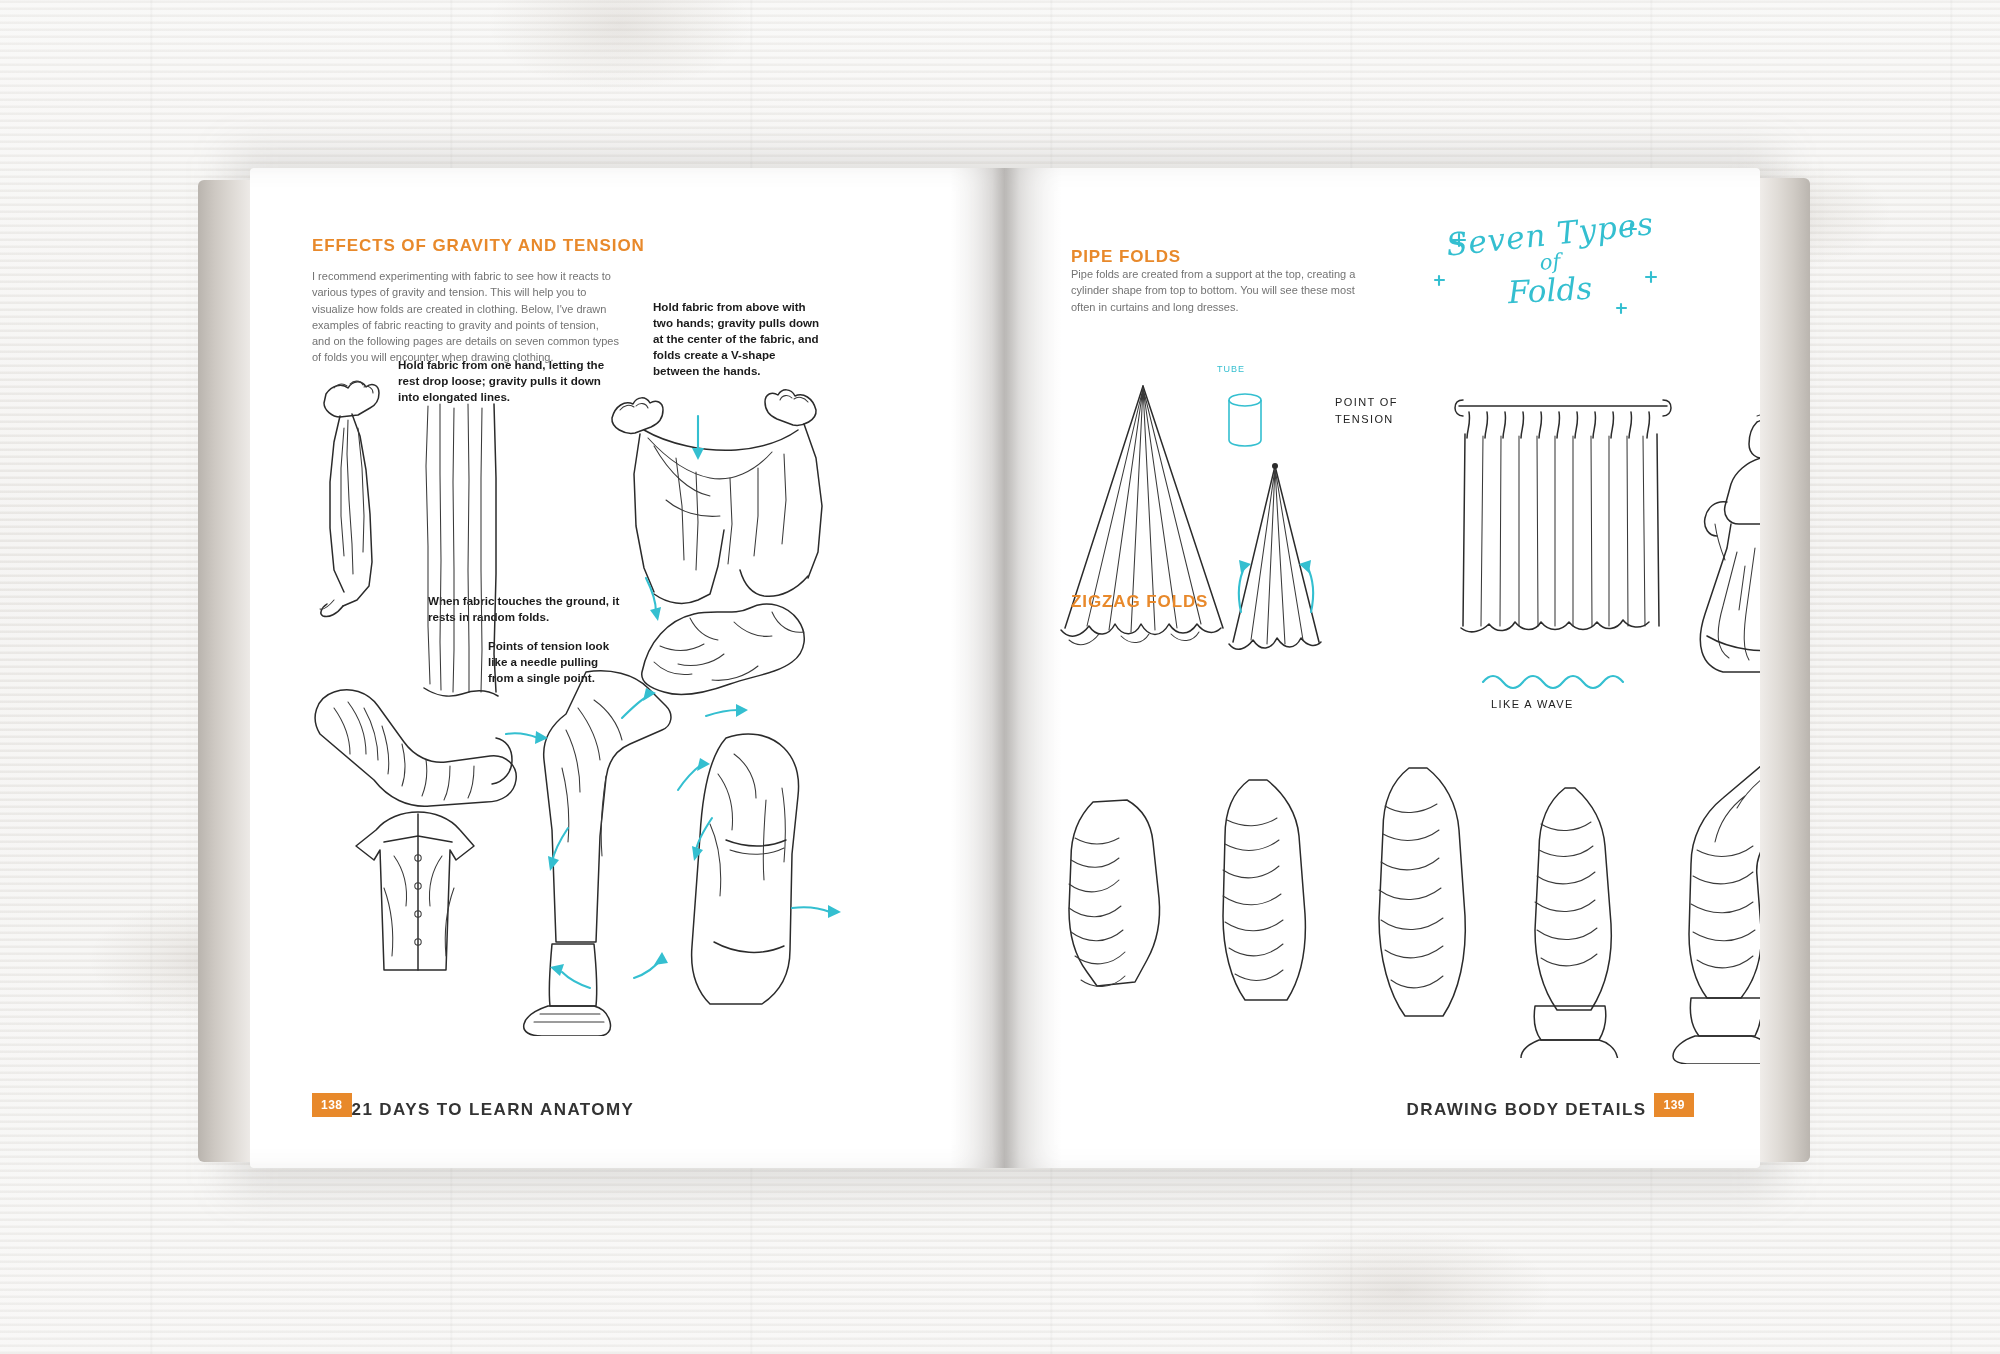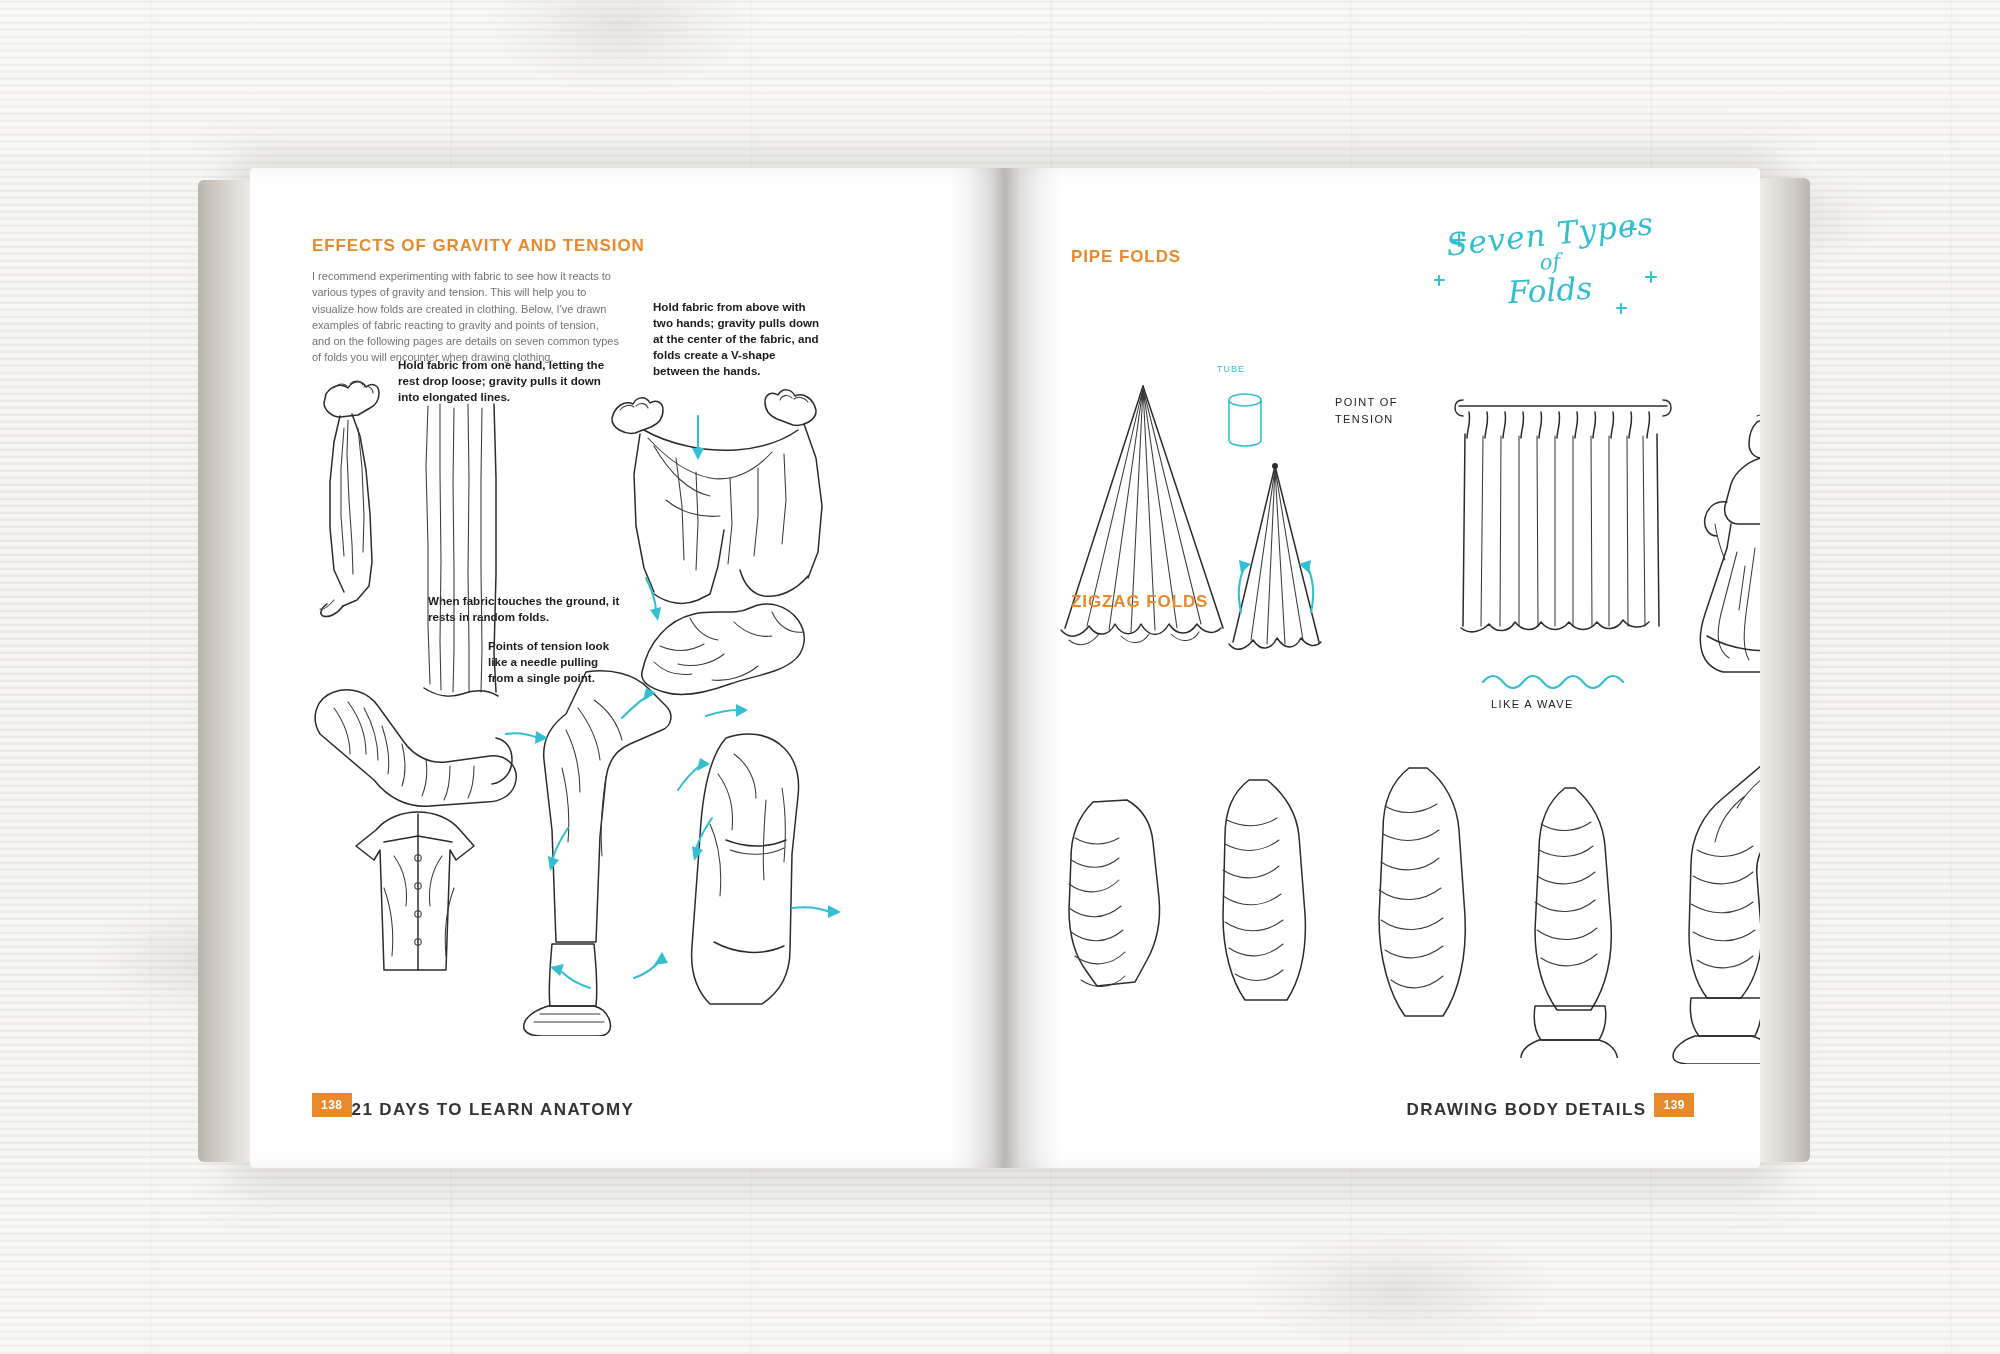--- a/index.html
+++ b/index.html
@@ -243,20 +243,21 @@
       <div style="position:absolute;left:62px;top:922px;display:flex;align-items:center;">
         <span class="footer-num">138</span>
         <span class="footer-txt">21 DAYS TO LEARN ANATOMY</span>
       </div>
     </div>
 
     <div class="page page-right">
 
       <div class="sec-title" style="position:absolute;left:66px;top:56px;width:300px;margin-top:23px;">PIPE FOLDS</div>
 
+      <div class="body-txt" style="position:absolute;left:66px;top:98px;width:310px;">Pipe folds are created from a support at the top, creating a cylinder shape from top to bottom. You will see these most often in curtains and long dresses.</div>
 
       <div style="position:absolute;left:430px;top:48px;width:230px;text-align:center;">
         <div class="script" style="font-size:31px;transform:rotate(-6deg);letter-spacing:1px;">Seven Types</div>
         <div class="script" style="font-size:21px;transform:rotate(-4deg);margin-top:-2px;">of</div>
         <div class="script" style="font-size:31px;transform:rotate(-3deg);margin-top:-2px;">Folds</div>
       </div>
       <svg style="position:absolute;left:420px;top:40px;" width="250" height="130" viewBox="0 0 250 130">
         <path class="arr" d="M34,26 l0,12 M28,32 l12,0"></path>
         <path class="arr" d="M206,16 l0,10 M201,21 l10,0"></path>
         <path class="arr" d="M226,64 l0,10 M221,69 l10,0"></path>

